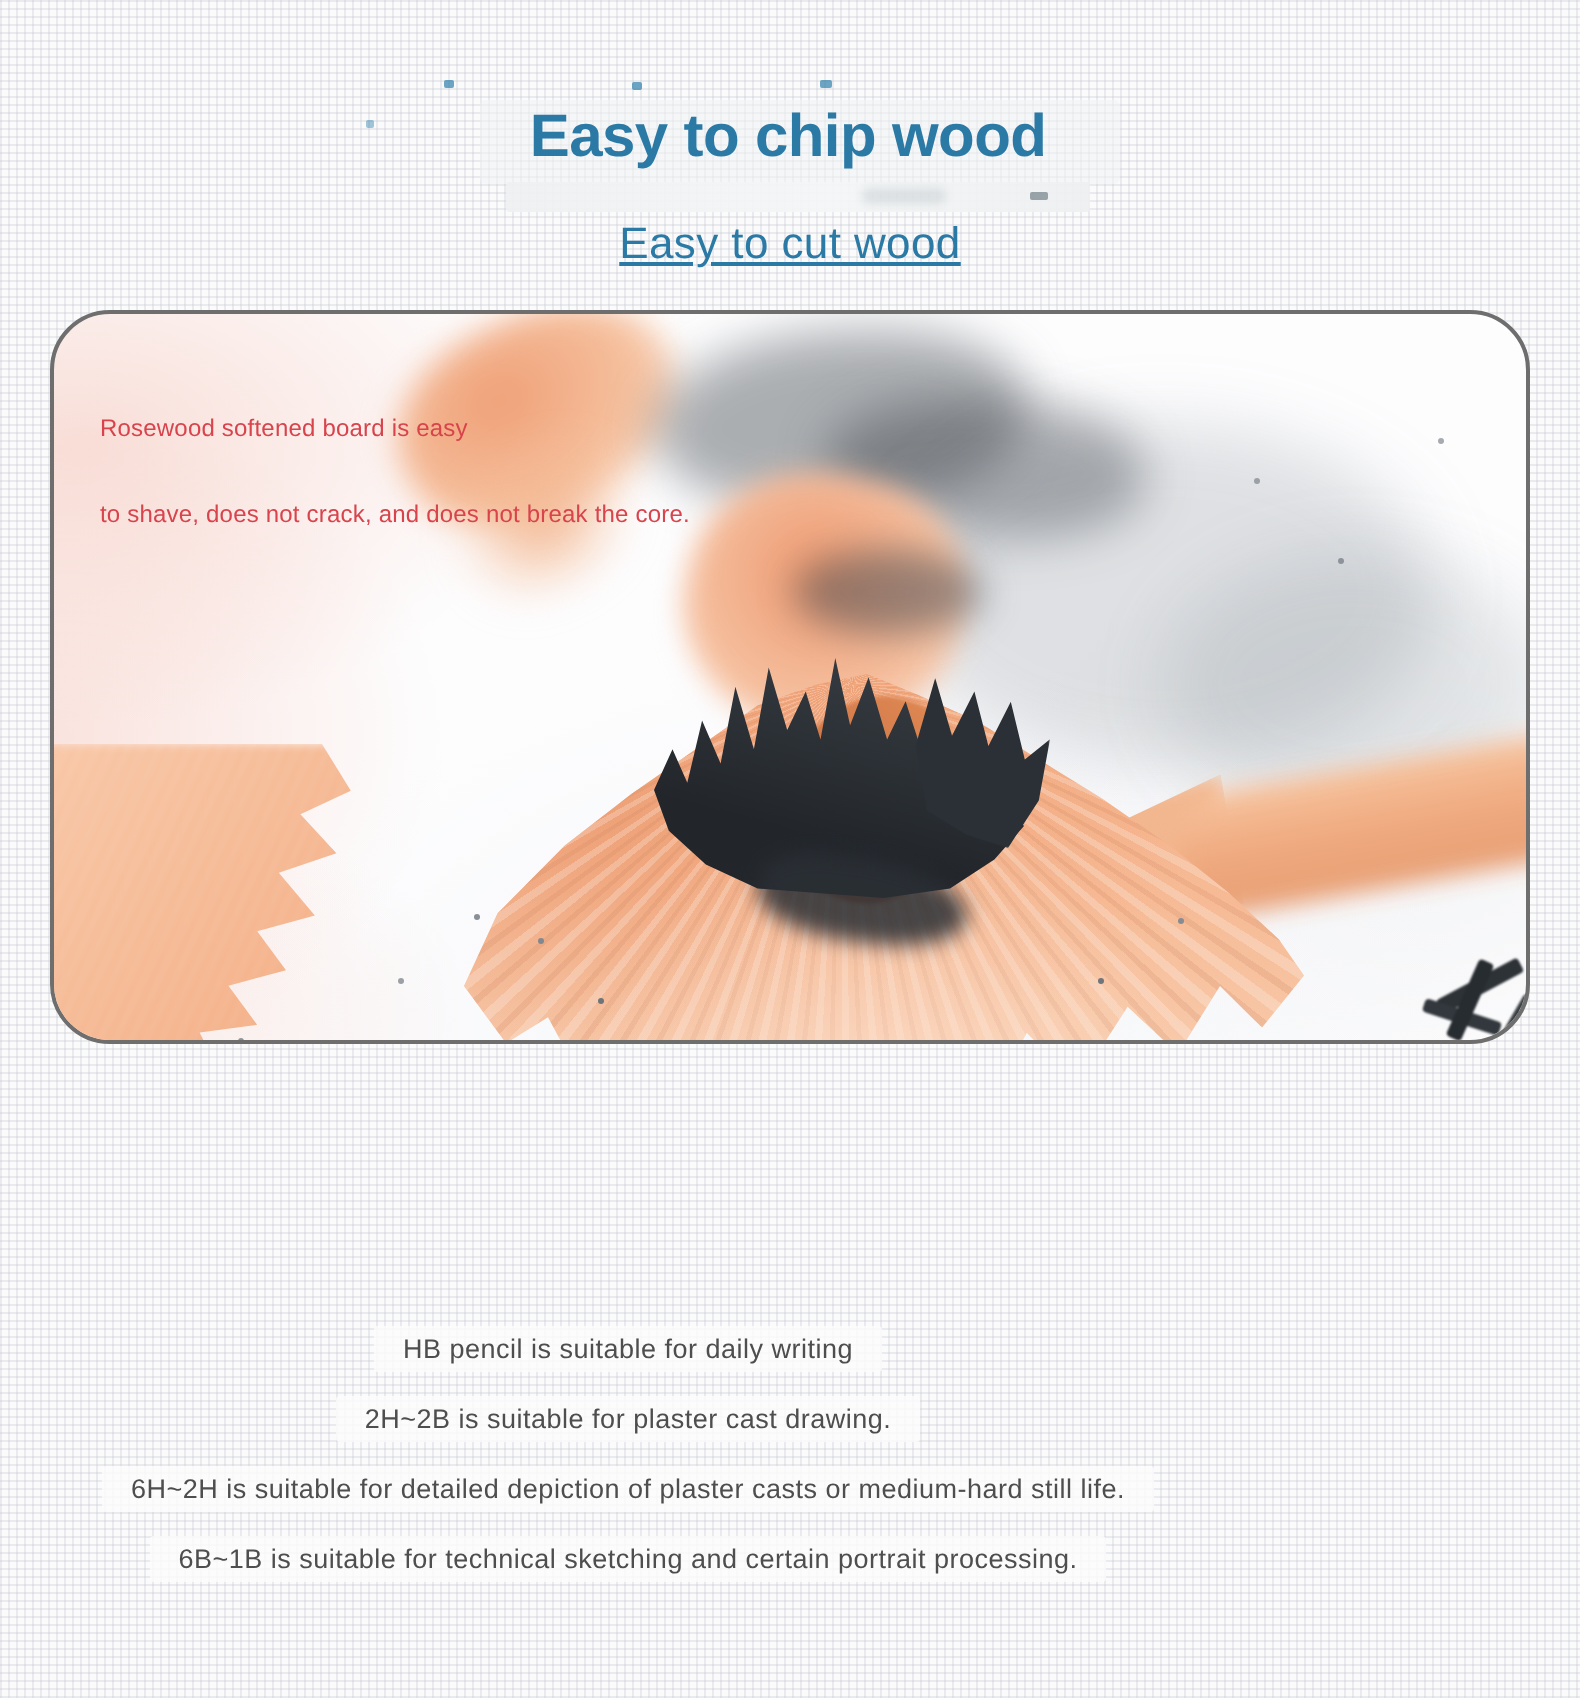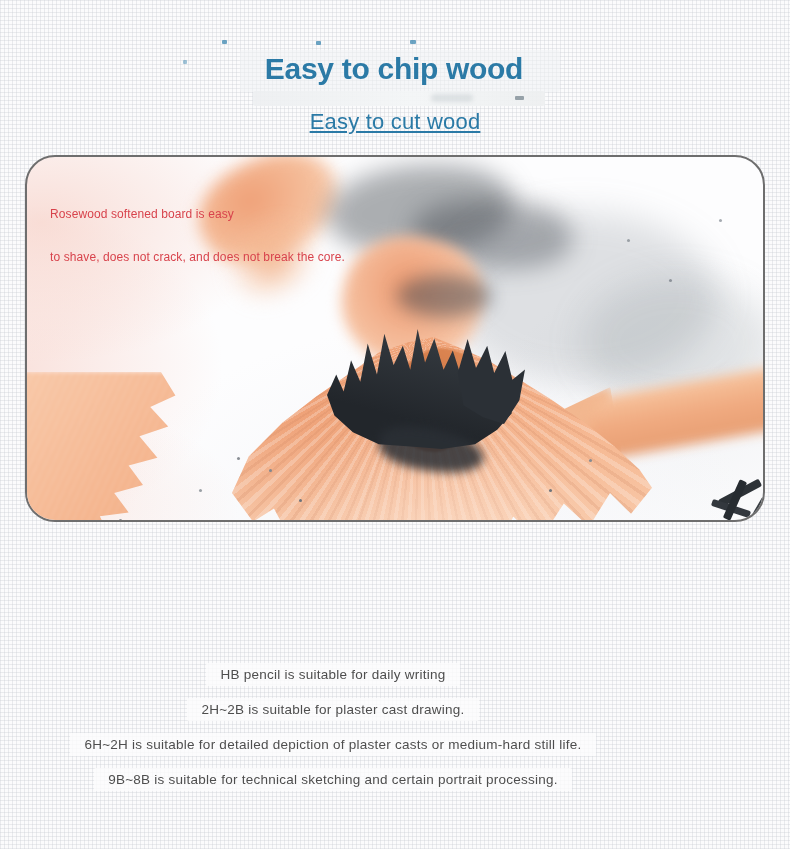--- a/index.html
+++ b/index.html
@@ -114,21 +114,21 @@
   .sliver{border-radius:2px;z-index:8;}
   .sliver-1{left:150px;top:418px;width:20px;height:5px;background:#4a4f55;transform:rotate(14deg);}
   .sliver-2{left:405px;top:448px;width:24px;height:5px;background:#41464c;transform:rotate(-18deg);}
   .sliver-red{left:170px;top:462px;width:16px;height:4px;background:#ef8b8b;opacity:.85;transform:rotate(-24deg);}
   .dot-red{left:8px;top:458px;width:6px;height:6px;border-radius:50%;background:#f2a3a3;opacity:.7;}
   .caption{z-index:10;font-size:12px;letter-spacing:0.1px;color:var(--caption-color,#d8434c);white-space:nowrap;}
   .caption-1{left:23px;top:50px;}
   .caption-2{left:23px;top:93px;}
   
   .notes{position:absolute;left:0;top:663px;width:628px;display:flex;flex-direction:column;
-    align-items:center;gap:12px;margin-left:19px;}
+    align-items:center;gap:12px;}
   .note{font-size:13.5px;letter-spacing:0.25px;color:var(--note-color,#4e4e4e);
     background:rgba(252,253,253,0.8);padding:4px 14px;border-radius:2px;white-space:nowrap;}
 </style>
 </head>
 <body>
 
 <div class="canvas">
 
   <div>
     <div class="blue-speck" style="left:183px;top:60px;width:4px;height:4px;opacity:.45;"></div>
@@ -173,16 +173,16 @@
     <div class="sliver sliver-red"></div>
     <div class="dot-red"></div>
     <div class="caption caption-1">Rosewood softened board is easy</div>
     <div class="caption caption-2">to shave, does not crack, and does not break the core.</div>
   </div>
 
   <div class="notes">
     <div class="note">HB pencil is suitable for daily writing</div>
     <div class="note">2H~2B is suitable for plaster cast drawing.</div>
     <div class="note">6H~2H is suitable for detailed depiction of plaster casts or medium-hard still life.</div>
-    <div class="note">9B~8B is suitable for technical sketching and certain portrait processing.</div>
+    <div class="note">6B~1B is suitable for technical sketching and certain portrait processing.</div>
   </div>
 
 </div>
 
 </body></html>

